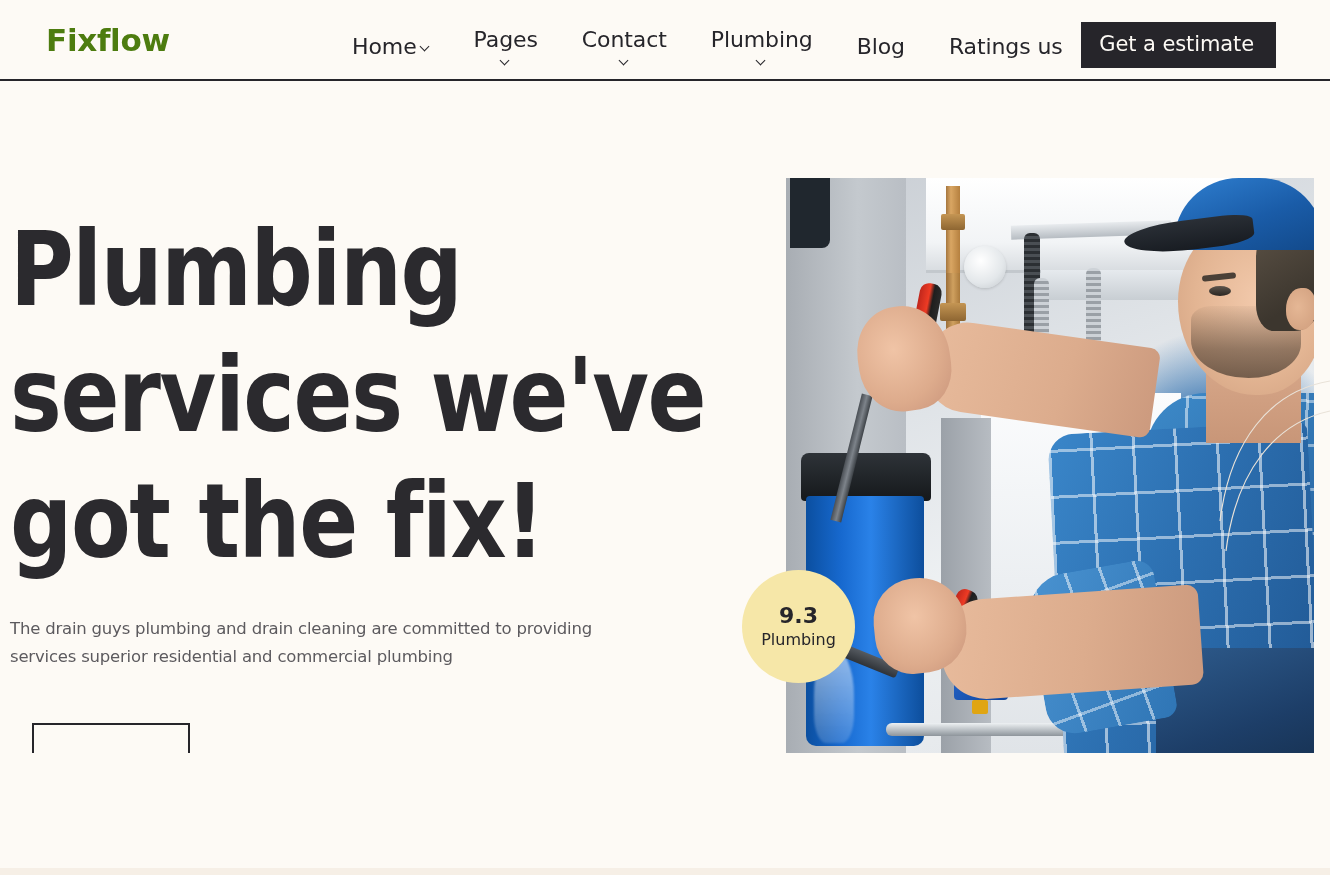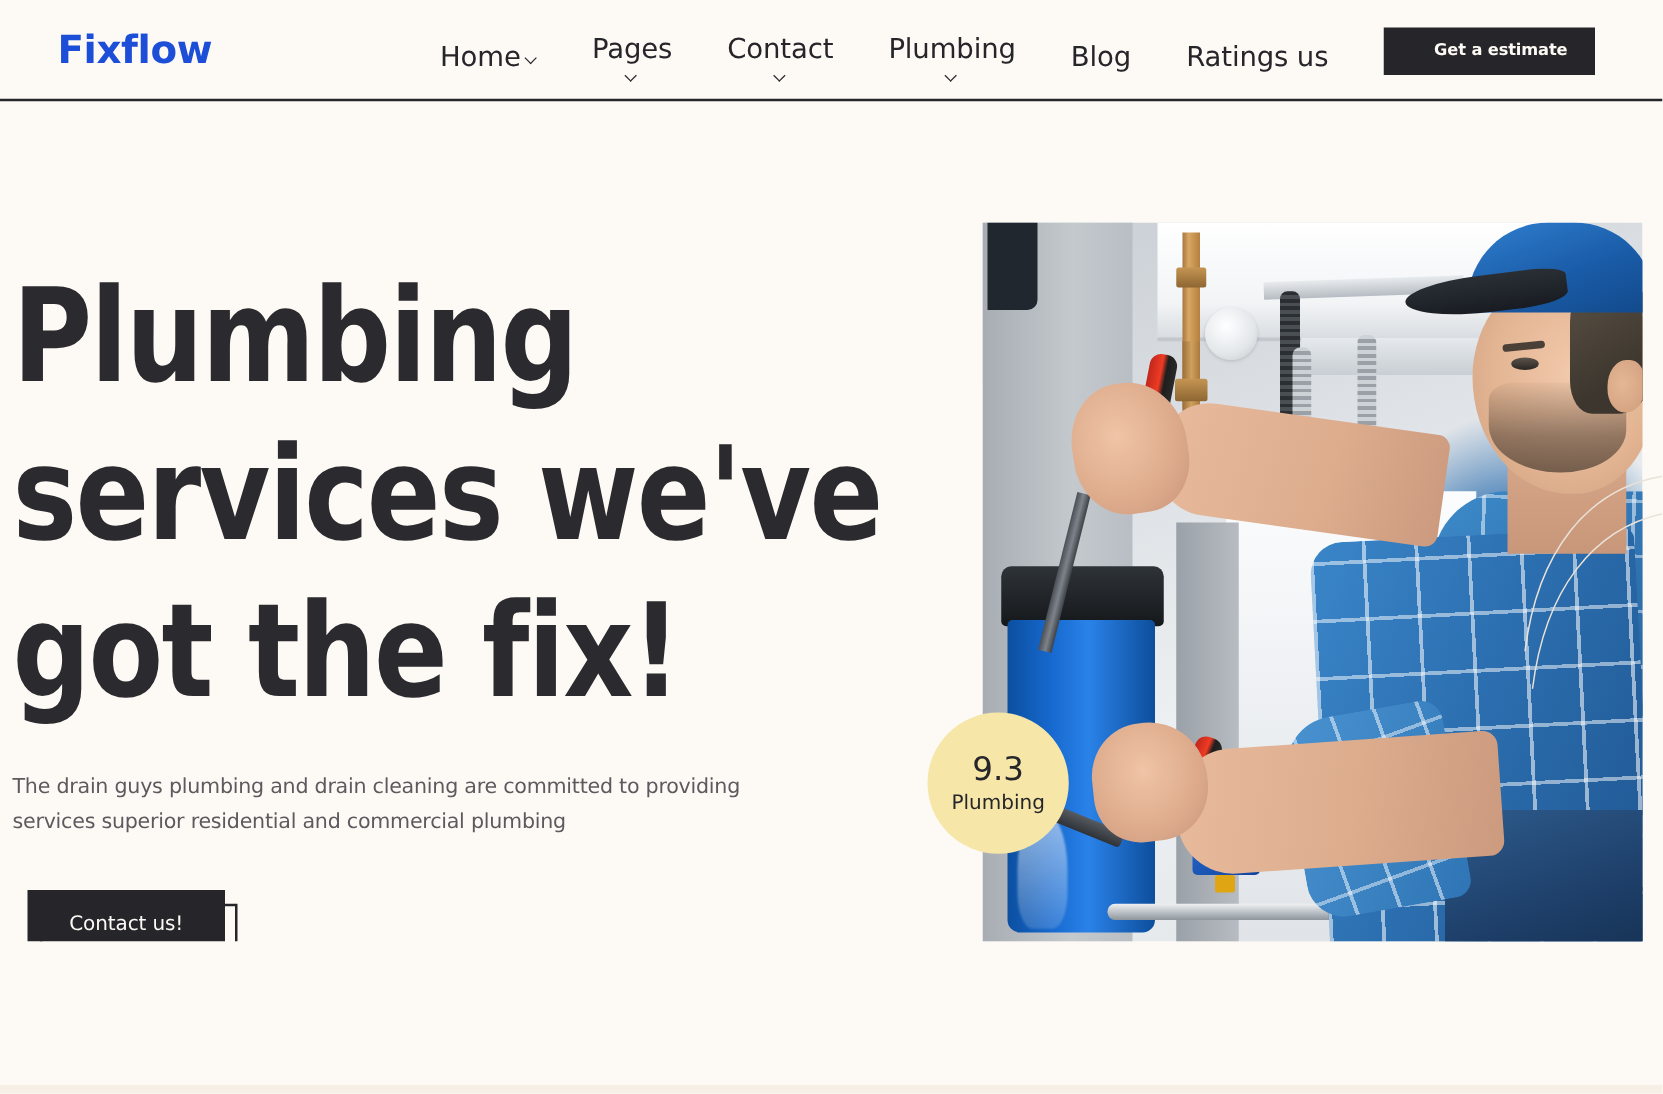--- a/index.html
+++ b/index.html
@@ -29,21 +29,21 @@
     align-items: center;
   }
 
   .brand {
     position: absolute;
     left: 46px;
     top: 22px;
     font-size: 31px;
     font-weight: bold;
     letter-spacing: -0.3px;
-    color: #1d4ed8;
+    color: #4d7c0f;
     font-family: "DejaVu Sans", sans-serif;
     cursor: pointer;
   }
 
   .main-nav {
     position: absolute;
     left: 352px;
     top: 27px;
     display: flex;
     align-items: center;
@@ -81,23 +81,23 @@
     transform: rotate(45deg);
   }
 
   .estimate-btn {
     position: absolute;
     right: 54px;
     top: 22px;
     background: #26252a;
     color: #fdfaf5;
     border: none;
-    padding: 12px 22px 13px 40px;
-    font-size: 13px;
-    font-weight: bold;
+    padding: 12px 22px 13px 18px;
+    font-size: 21px;
+    font-weight: normal;
     font-family: "DejaVu Sans", sans-serif;
     cursor: pointer;
     letter-spacing: -0.1px;
     line-height: 1;
   }
 
   
   .hero {
     position: absolute;
     top: 81px; left: 0;
@@ -502,22 +502,22 @@
     border-radius: 50%;
     background: #f6e7a8;
     display: flex;
     flex-direction: column;
     align-items: center;
     justify-content: center;
     z-index: 5;
     cursor: pointer;
   }
   .ratings-score {
-    font-size: 26px;
-    font-weight: normal;
+    font-size: 22px;
+    font-weight: bold;
     color: #26252a;
     font-family: "DejaVu Sans", sans-serif;
     line-height: 1;
     margin-bottom: 5px;
   }
   .ratings-label {
     font-size: 16px;
     color: #26252a;
     font-family: "DejaVu Sans", sans-serif;
     line-height: 1;
@@ -582,21 +582,20 @@
 
   <div class="hero-left">
     <h1 class="hero-title">Plumbing
 services we've
 got the fix!</h1>
     <p class="hero-sub">The drain guys plumbing and drain cleaning are committed to providing
 services superior residential and commercial plumbing</p>
 
     <div class="contact-wrap">
       <div class="contact-outline"></div>
-      <button class="contact-btn">Contact us!</button>
     </div>
   </div>
 
   <svg class="decor" viewBox="0 0 120 500" preserveAspectRatio="none">
     <path d="M 120 30 C 60 40, 20 90, 10 170" fill="none" stroke="#e9e2d8" stroke-width="1.2"></path>
     <path d="M 120 60 C 65 72, 26 120, 16 200" fill="none" stroke="#e9e2d8" stroke-width="1.2"></path>
     <path d="M 120 420 C 60 430, 26 450, 8 470" fill="none" stroke="#e9e2d8" stroke-width="1.2"></path>
     <path d="M 120 448 C 62 458, 28 474, 10 492" fill="none" stroke="#e9e2d8" stroke-width="1.2"></path>
   </svg>
 

